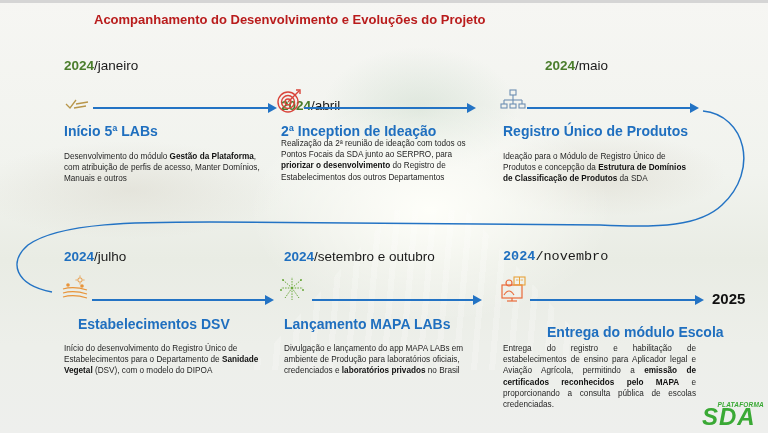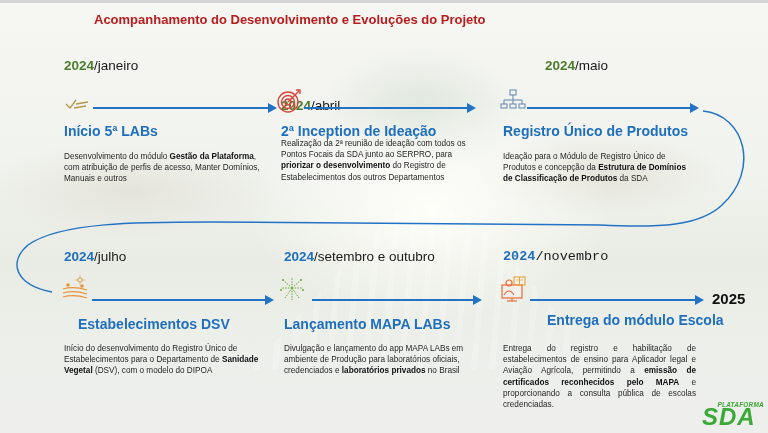--- a/index.html
+++ b/index.html
@@ -175,21 +175,21 @@
   <line x1="11" y1="22" x2="11" y2="25" stroke="#ea6a3a" stroke-width="1.2"></line>
   <line x1="6" y1="25" x2="16" y2="25" stroke="#ea6a3a" stroke-width="1.2"></line>
   <circle cx="8" cy="7" r="3" fill="none" stroke="#ea6a3a" stroke-width="1.2"></circle>
   <path d="M3 19 Q8 11 13 19" fill="none" stroke="#ea6a3a" stroke-width="1.2"></path>
   <rect x="13" y="1" width="11" height="8" fill="none" stroke="#e8a23a" stroke-width="1.1"></rect>
   <line x1="18.5" y1="1" x2="18.5" y2="9" stroke="#e8a23a" stroke-width="1"></line>
   <line x1="15" y1="4" x2="17.5" y2="4" stroke="#e8a23a" stroke-width="0.8"></line>
   <line x1="19.5" y1="4" x2="22" y2="4" stroke="#e8a23a" stroke-width="0.8"></line>
 </svg>
 <div class="arrow" style="left:530px; top:299px; width:172px;"></div>
-<div class="heading" style="left:503px; top:312px;padding-left:44px;">Entrega do módulo Escola</div>
+<div class="heading" style="left:503px; top:324px;padding-left:44px;">Entrega do módulo Escola</div>
 <div class="desc justify" style="left:503px; top:343px; width:193px;"><span>Entrega do registro e habilitação de estabelecimentos de ensino para Aplicador legal e Aviação Agrícola, permitindo a </span><b>emissão de certificados reconhecidos pelo MAPA</b><span> e proporcionando a consulta pública de escolas credenciadas.</span></div>
 
 <div class="year-end">2025</div>
 
 <div class="logo">
   <div class="logo-top">PLATAFORMA</div>
   <div class="logo-main">SDA</div>
 </div>
 
 </body></html>

